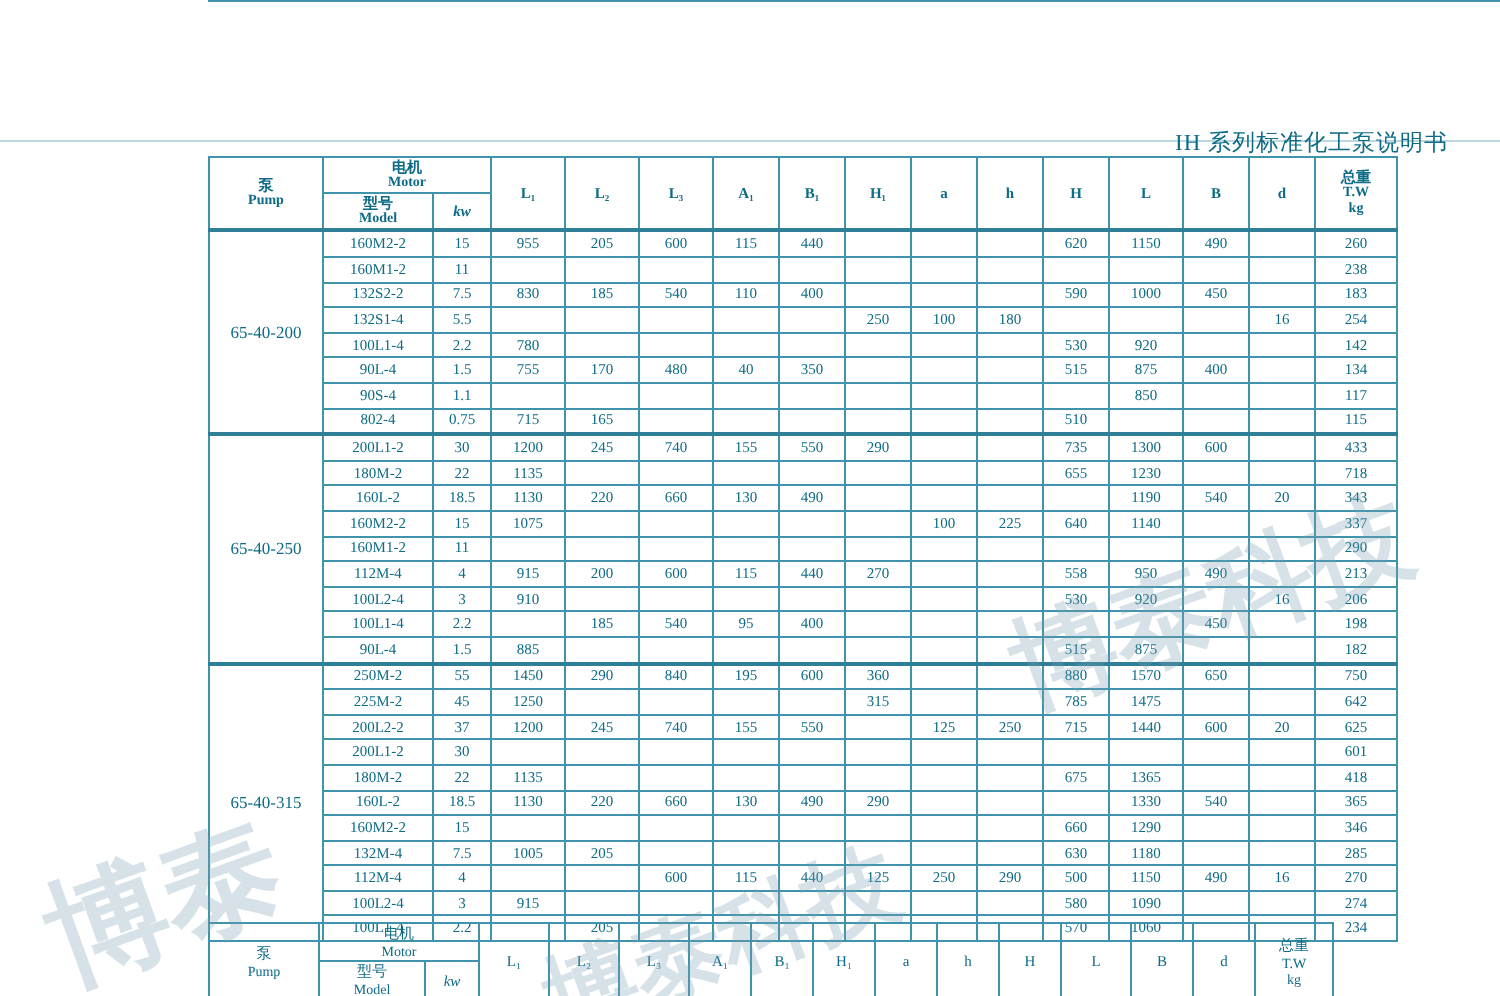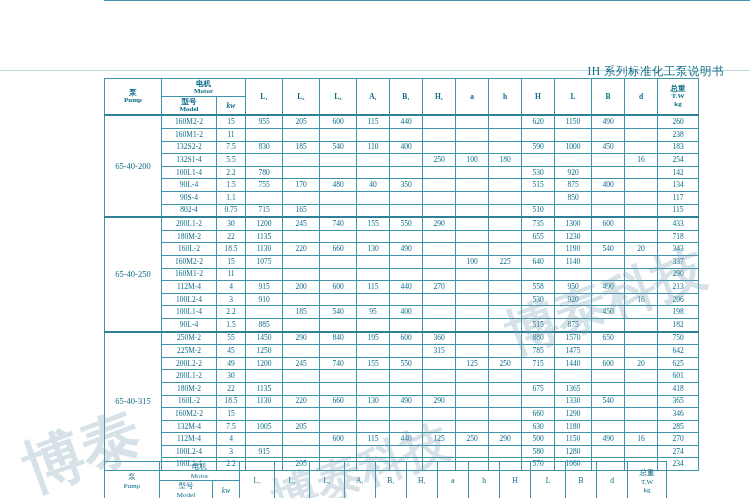--- a/index.html
+++ b/index.html
@@ -501,21 +501,21 @@
         <td></td>
         <td></td>
         <td>785</td>
         <td>1475</td>
         <td></td>
         <td></td>
         <td>642</td>
       </tr>
       <tr class="">
         <td>200L2-2</td>
-        <td>49</td>
+        <td>37</td>
         <td>1200</td>
         <td>245</td>
         <td>740</td>
         <td>155</td>
         <td>550</td>
         <td></td>
         <td>125</td>
         <td>250</td>
         <td>715</td>
         <td>1440</td>
@@ -630,21 +630,21 @@
         <td>3</td>
         <td>915</td>
         <td></td>
         <td></td>
         <td></td>
         <td></td>
         <td></td>
         <td></td>
         <td></td>
         <td>580</td>
-        <td>1280</td>
+        <td>1090</td>
         <td></td>
         <td></td>
         <td>274</td>
       </tr>
       <tr class="">
         <td>100L1-4</td>
         <td>2.2</td>
         <td></td>
         <td>205</td>
         <td></td>

